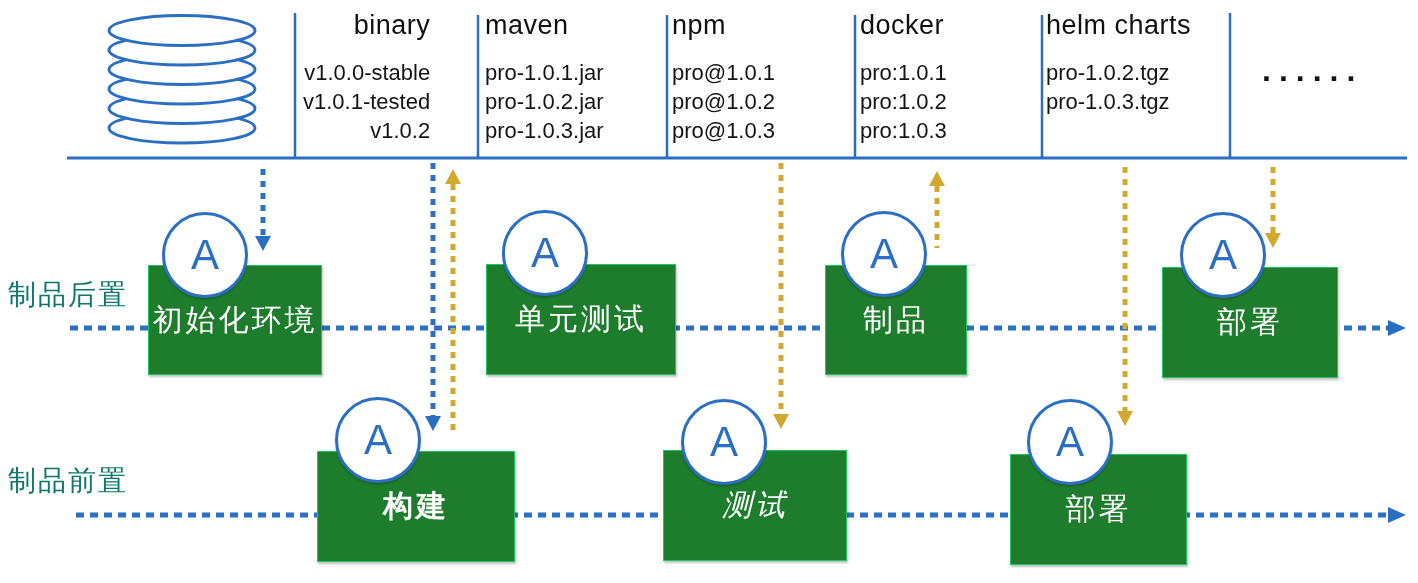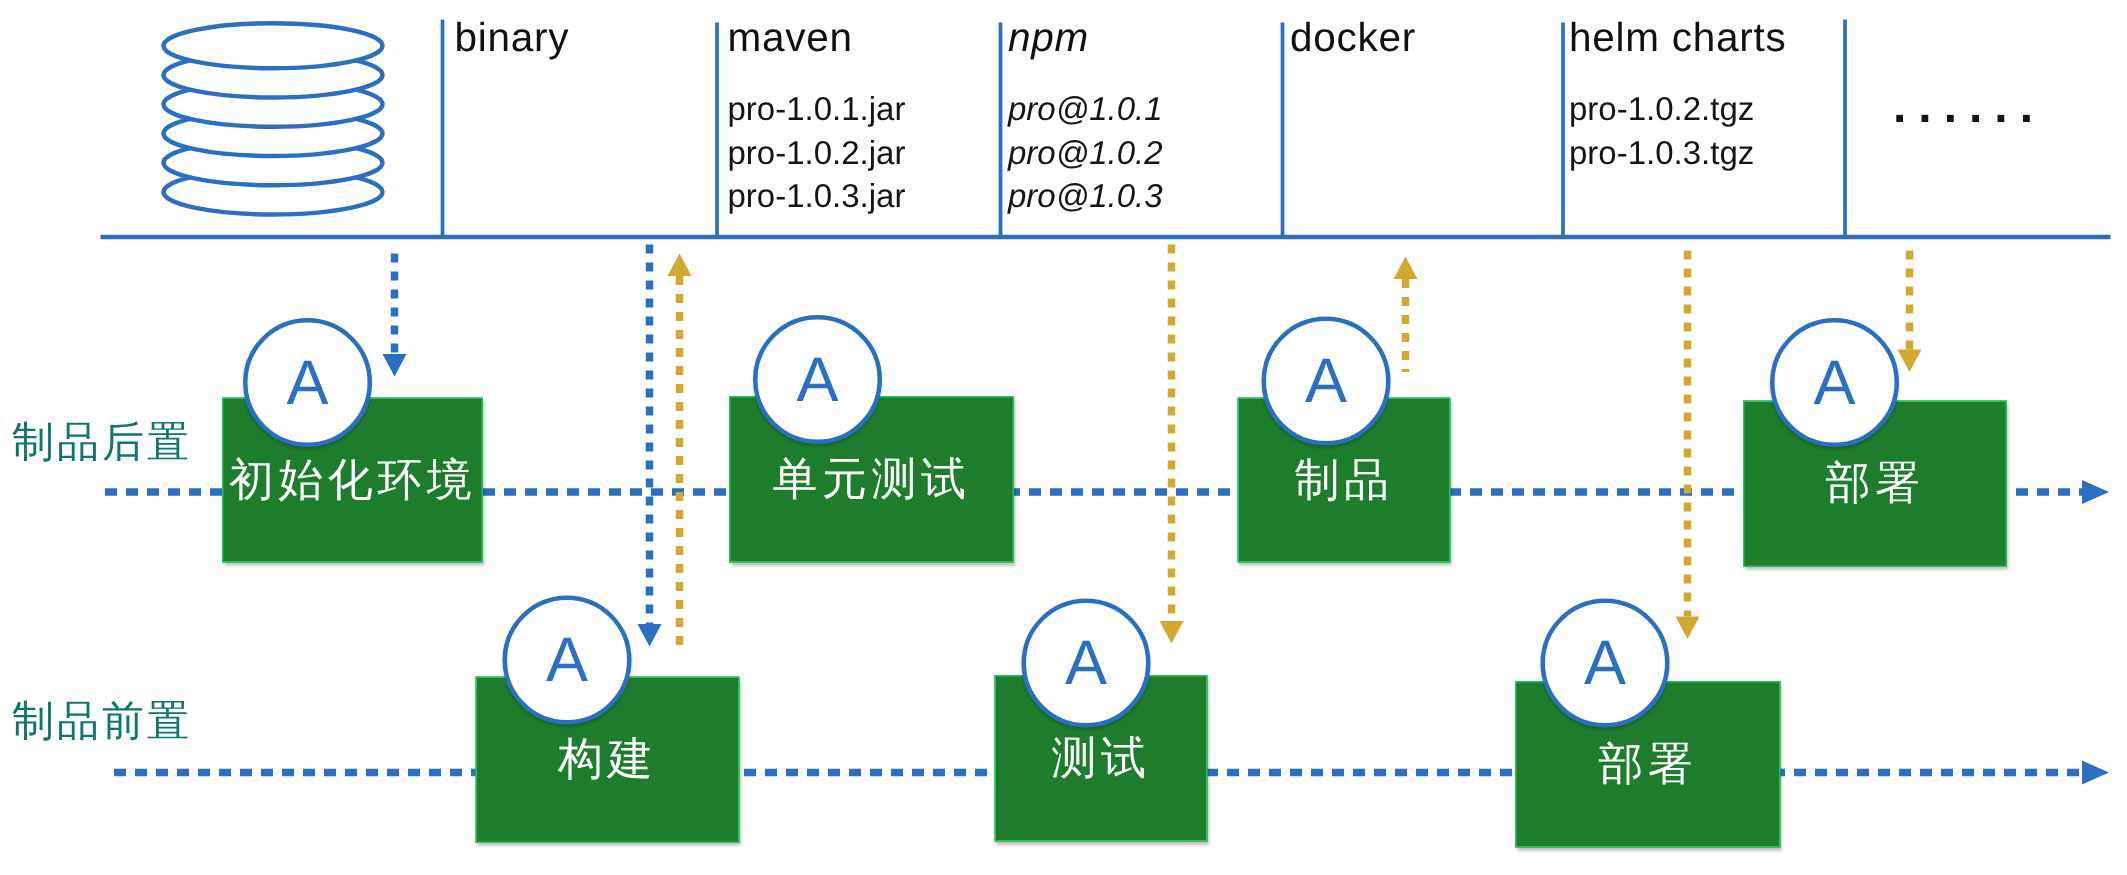--- a/index.html
+++ b/index.html
@@ -113,42 +113,52 @@
     </g>
 
     <g>
       <line class="vdash-gold" stroke-width="5" x1="1273" y1="167" x2="1273" y2="233"></line>
       <polygon class="head-gold" points="1265,233 1281,233 1273,248"></polygon>
     </g>
   </svg>
 
   <div class="repo-col" style="left:303px;text-align:right;">
     <div class="col-name">binary</div>
+    <div class="col-items">
+      <div class="col-item">v1.0.0-stable</div>
+      <div class="col-item">v1.0.1-tested</div>
+      <div class="col-item">v1.0.2</div>
+    </div>
   </div>
 
   <div class="repo-col" style="left:485px;">
     <div class="col-name">maven</div>
     <div class="col-items">
       <div class="col-item">pro-1.0.1.jar</div>
       <div class="col-item">pro-1.0.2.jar</div>
       <div class="col-item">pro-1.0.3.jar</div>
     </div>
   </div>
 
-  <div class="repo-col" style="left:672px;font-style:italic;">
+  <div class="repo-col" style="left:672px;">
     <div class="col-name">npm</div>
     <div class="col-items">
       <div class="col-item">pro@1.0.1</div>
       <div class="col-item">pro@1.0.2</div>
       <div class="col-item">pro@1.0.3</div>
     </div>
   </div>
 
   <div class="repo-col" style="left:860px;">
     <div class="col-name">docker</div>
+    <div class="col-items">
+      <div class="col-item">pro:1.0.1</div>
+      <div class="col-item">pro:1.0.2</div>
+      <div class="col-item">pro:1.0.3</div>
+    </div>
   </div>
 
   <div class="repo-col" style="left:1046px;">
     <div class="col-name">helm charts</div>
     <div class="col-items">
       <div class="col-item">pro-1.0.2.tgz</div>
       <div class="col-item">pro-1.0.3.tgz</div>
     </div>
   </div>
 
@@ -163,24 +173,24 @@
   <div class="stage" style="left:486px;top:264px;width:190px;height:111px;font-family:Liberation Serif, serif;">
     <span class="stage-label">单元测试</span>
   </div>
   <div class="stage" style="left:825px;top:265px;width:142px;height:110px;">
     <span class="stage-label">制品</span>
   </div>
   <div class="stage" style="left:1162px;top:267px;width:176px;height:111px;">
     <span class="stage-label">部署</span>
   </div>
 
-  <div class="stage" style="left:317px;top:451px;width:176px;height:111px;">
+  <div class="stage" style="left:317px;top:451px;width:198px;height:111px;font-weight:bold;">
     <span class="stage-label">构建</span>
   </div>
-  <div class="stage" style="left:663px;top:450px;width:142px;height:111px;">
+  <div class="stage" style="left:663px;top:450px;width:184px;height:111px;font-style:italic;">
     <span class="stage-label">测试</span>
   </div>
   <div class="stage" style="left:1010px;top:454px;width:177px;height:111px;">
     <span class="stage-label">部署</span>
   </div>
 
   <div class="badge" style="left:162px;top:212px;">A</div>
   <div class="badge" style="left:502px;top:210px;">A</div>
   <div class="badge" style="left:841px;top:211px;">A</div>
   <div class="badge" style="left:1180px;top:212px;">A</div>

